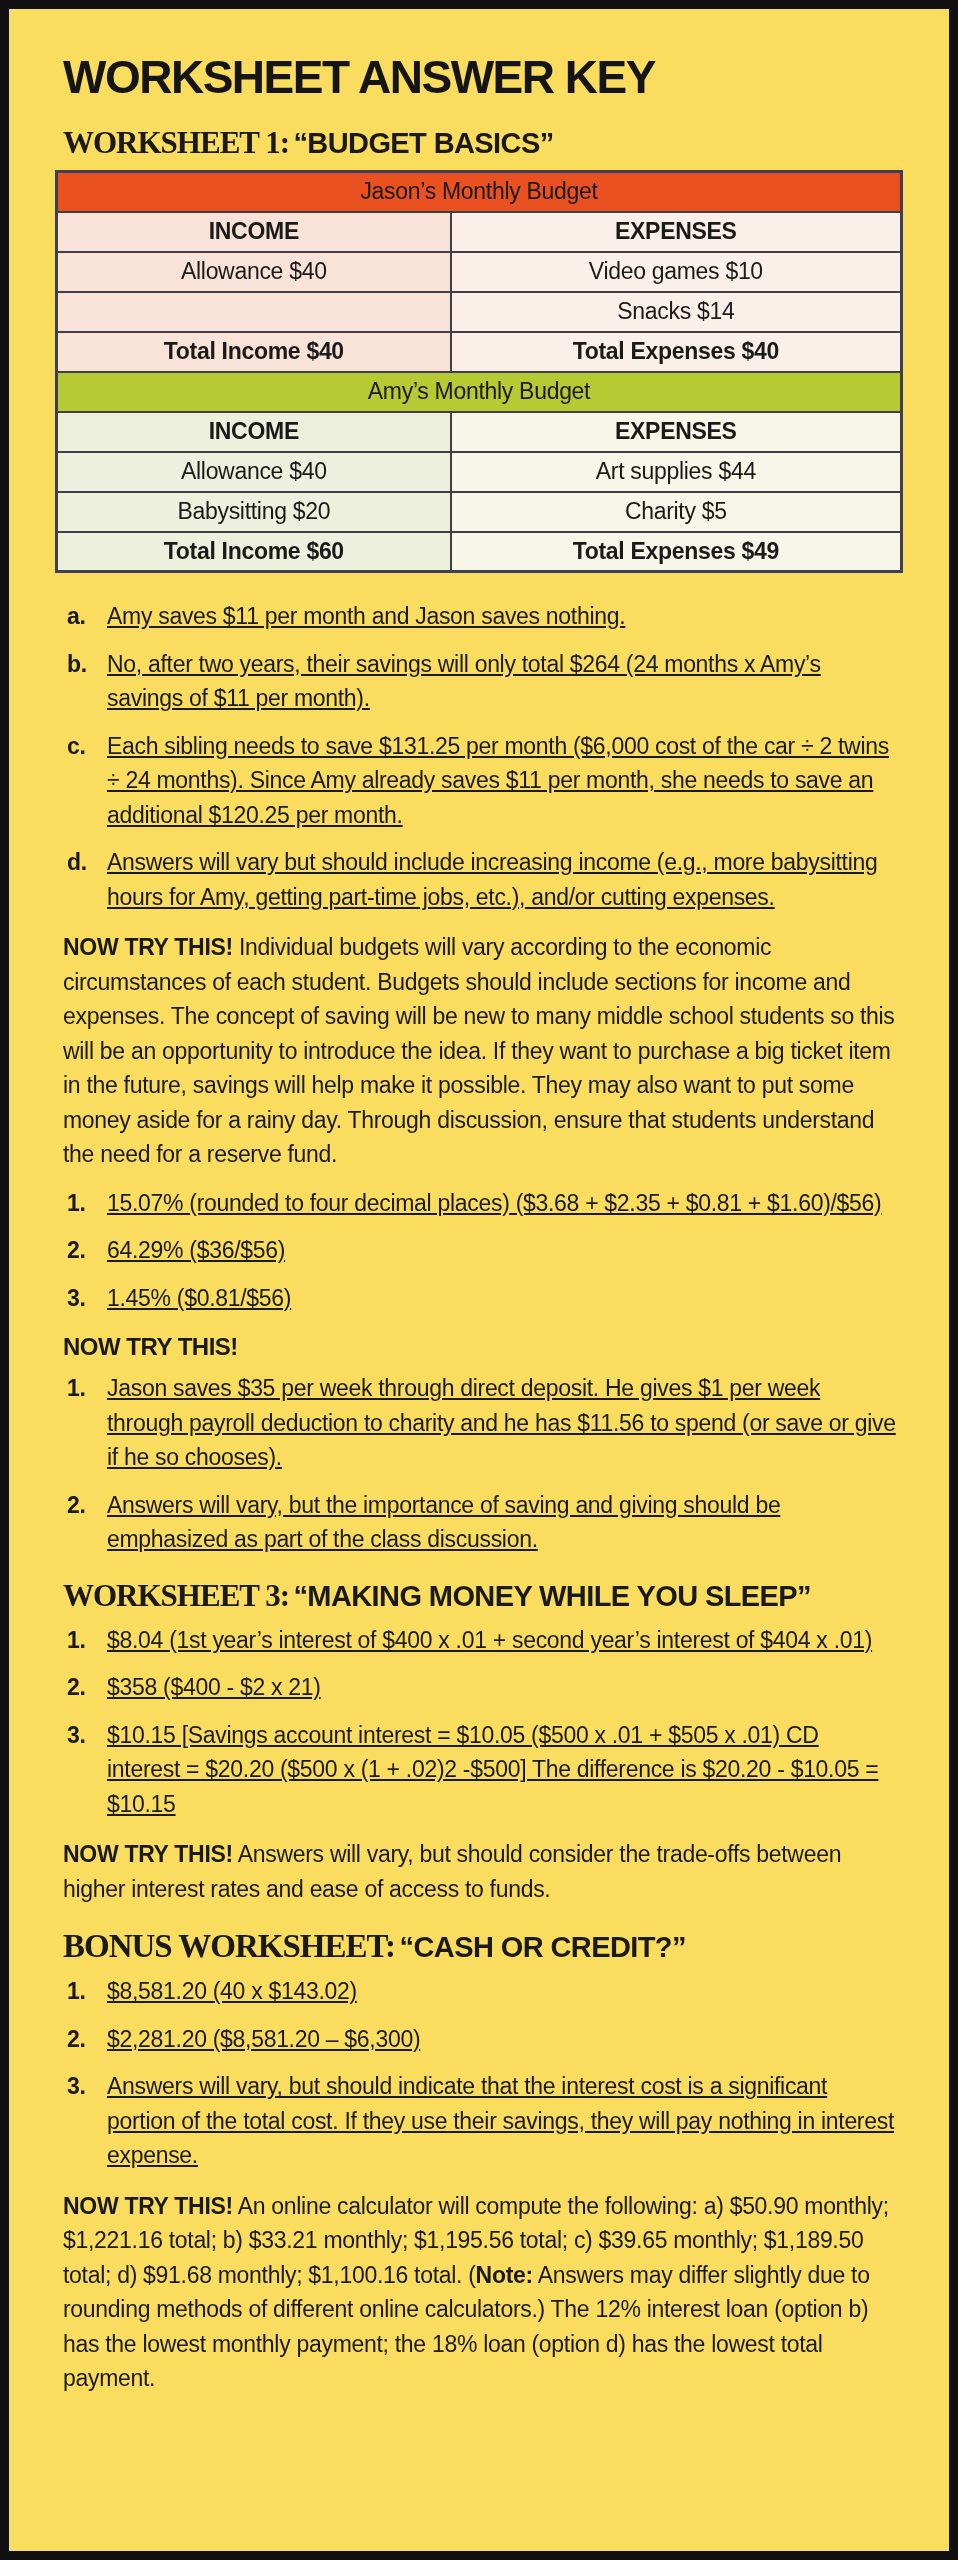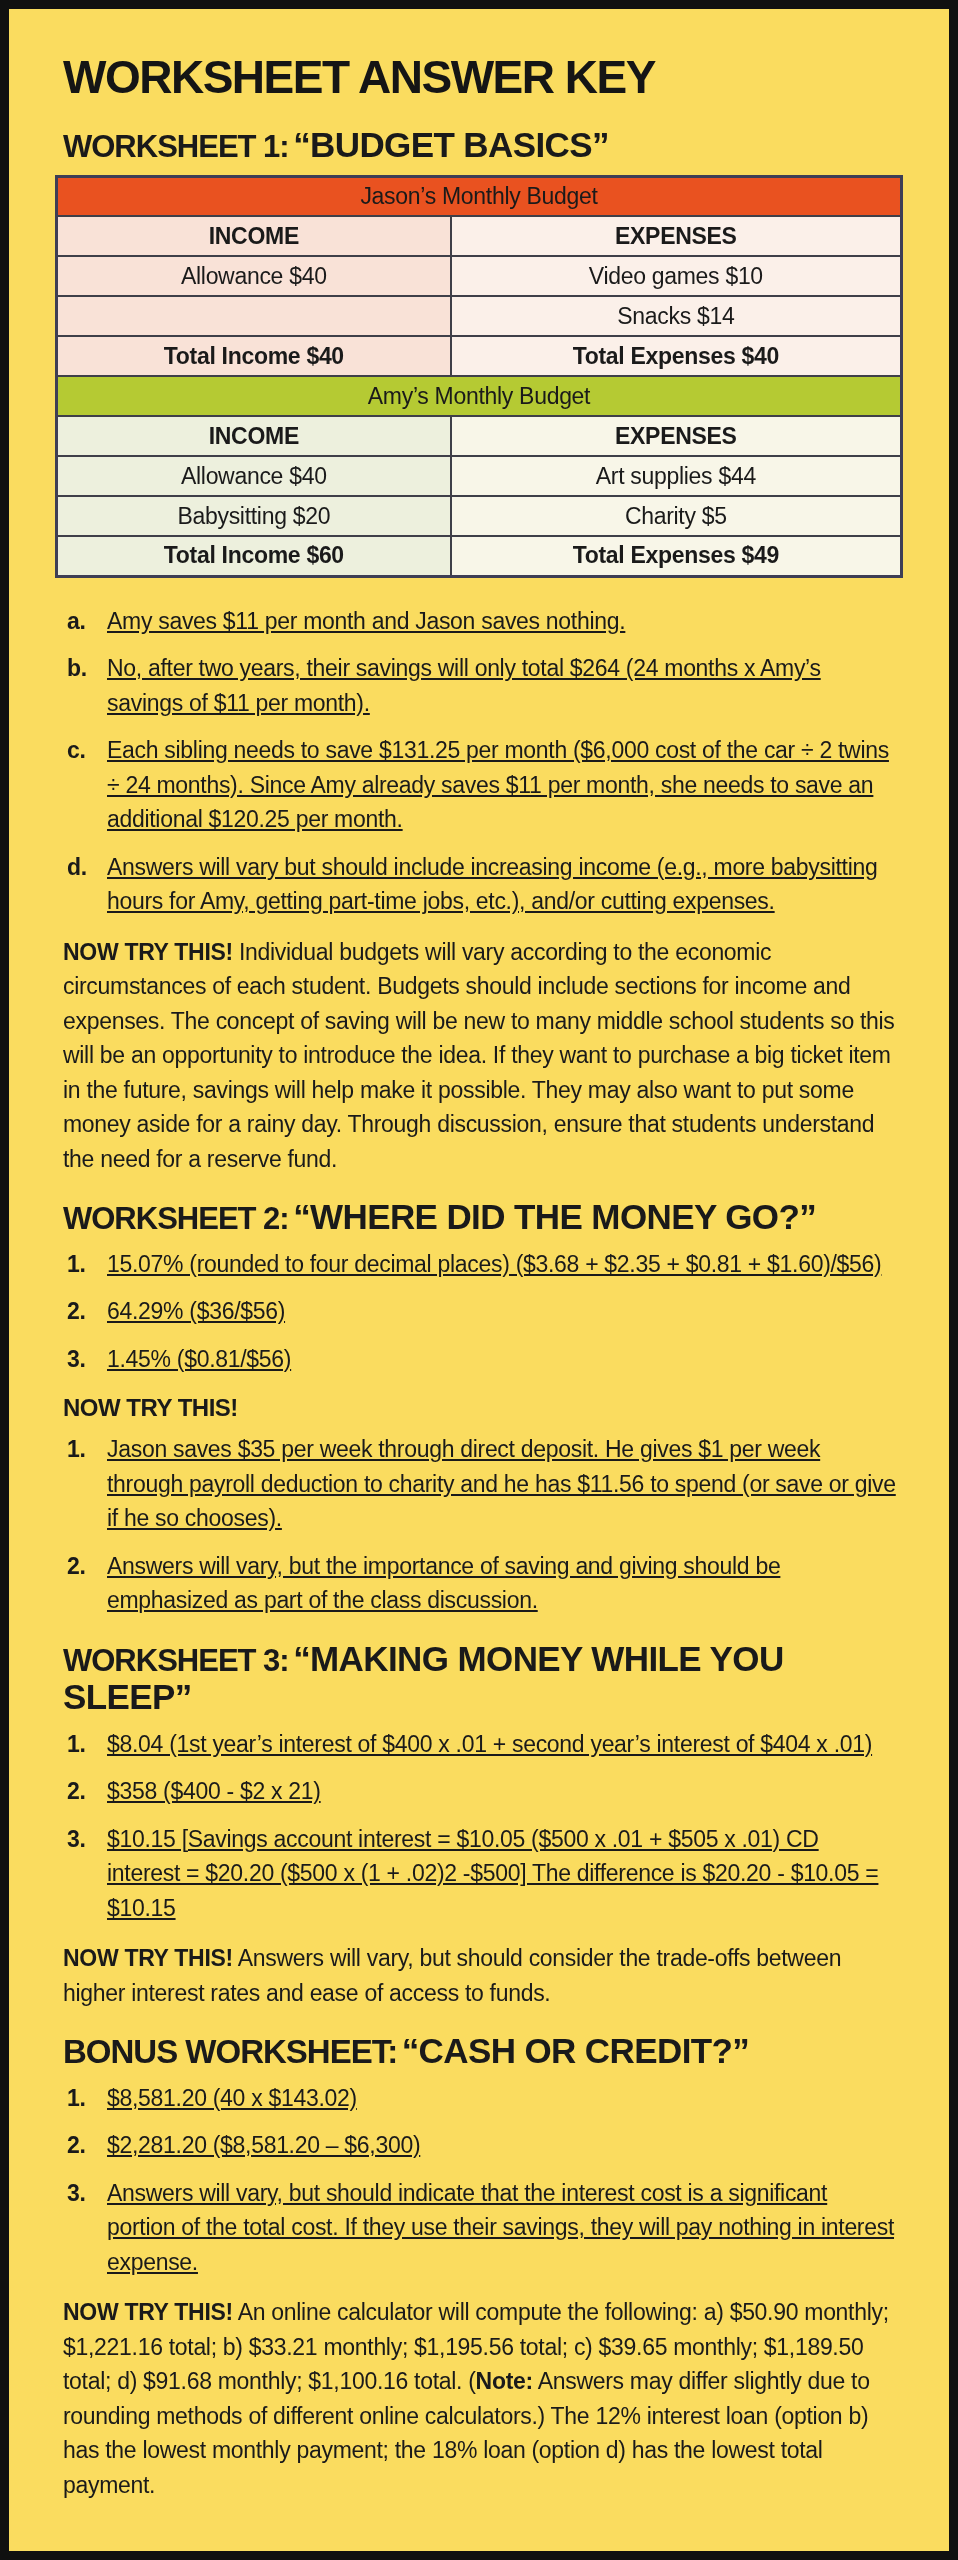--- a/index.html
+++ b/index.html
@@ -23,22 +23,22 @@
     border:9px solid var(--frame);
     padding:27px 46px 30px 46px;
     color:var(--ink);
     overflow:hidden;
   }
   .page-title{
     font-size:46px;font-weight:800;letter-spacing:-1.5px;
     margin:14px 0 20px 8px;color:#151515;
   }
   .ws-heading{margin:22px 0 10px 8px;line-height:1.1;}
-  .ws-heading .label{font-size:31px;font-weight:800;letter-spacing:-1px;}
-  .ws-heading .quoted{font-size:35px;font-weight:700;letter-spacing:-0.6px;text-align:right;}
+  .ws-heading .label{font-size:31px;font-weight:800;letter-spacing:-1px;font-family:Liberation Serif, serif;}
+  .ws-heading .quoted{font-size:29px;font-weight:700;letter-spacing:-0.6px;text-align:right;}
   .bonus .label{font-size:33px;}
 
   table.budget{
     width:100%;border-collapse:collapse;margin:10px 0 26px 0;
     border:3px solid #3e3e55;
   }
   table.budget td{
     border:2px solid var(--grid);
     height:40px;text-align:center;vertical-align:middle;
     font-size:23px;letter-spacing:-0.3px;
@@ -132,24 +132,20 @@
       <div class="txt">Each sibling needs to save $131.25 per month ($6,000 cost of the car ÷ 2 twins ÷ 24 months). Since Amy already saves $11 per month, she needs to save an additional $120.25 per month.</div>
     </div>
     <div class="answer-item">
       <div class="lbl">d.</div>
       <div class="txt">Answers will vary but should include increasing income (e.g., more babysitting hours for Amy, getting part-time jobs, etc.), and/or cutting expenses.</div>
     </div>
   </div>
 
   <p class="ntt"><span class="ntt-label">NOW TRY THIS!</span><span> Individual budgets will vary according to the economic circumstances of each student. Budgets should include sections for income and expenses. The concept of saving will be new to many middle school students so this will be an opportunity to introduce the idea. If they want to purchase a big ticket  item in the future, savings will help make it possible. They may also want to put some money aside for a rainy day. Through discussion, ensure that students understand the need for a reserve fund.</span></p>
 
-  <div class="ws-heading">
-    <span class="label">WORKSHEET 2:</span>
-    <span class="quoted">“WHERE DID THE MONEY GO?”</span>
-  </div>
 
   <div class="answers">
     <div class="answer-item">
       <div class="lbl">1.</div>
       <div class="txt">15.07% (rounded to four decimal places) ($3.68 + $2.35 + $0.81 + $1.60)/$56)</div>
     </div>
     <div class="answer-item">
       <div class="lbl">2.</div>
       <div class="txt">64.29% ($36/$56)</div>
     </div>

